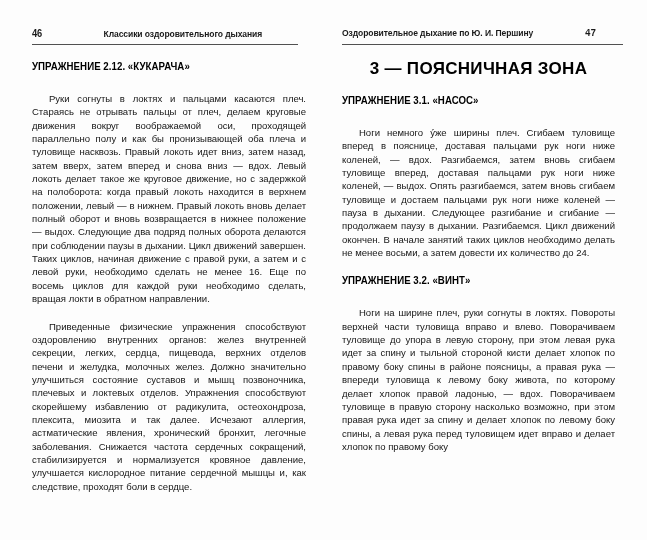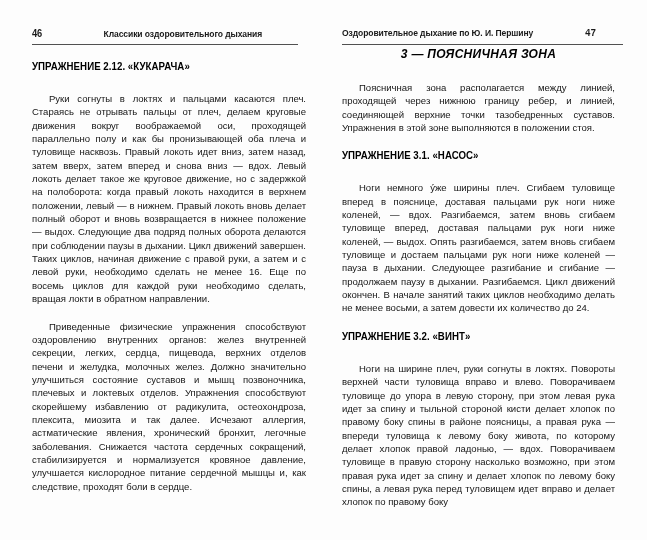--- a/index.html
+++ b/index.html
@@ -82,27 +82,26 @@
     font-size: 10.2px;
     font-weight: bold;
     letter-spacing: 0.05px;
     color: #000;
     margin: 16px 0 1px 0;
     transform: scaleX(0.95);
     transform-origin: left center;
     white-space: nowrap;
   }
   .sec-head {
-    font-size: 12px;
+    font-size: 17px;
     font-weight: bold;
     text-align: center;
     letter-spacing: 0.3px;
     color: #000;
-    margin: 2px 0 2px 0;
-    font-style: italic;
+    margin: 14px 0 2px 0;
   }
 
   
   p.bt {
     font-size: 9.55px;
     line-height: 13.35px;
     text-align: justify;
     text-align-last: left;
     text-indent: 17px;
     margin: 7px 0 0 0;
@@ -145,21 +144,20 @@
     <div class="runhead rh-right">
       <span class="runhead-title">Оздоровительное дыхание по Ю. И. Першину</span>
       <span class="runhead-folio">47</span>
     </div>
     <hr class="rule rule-right">
 
     <div class="col">
 
       <div class="sec-head">3 — ПОЯСНИЧНАЯ ЗОНА</div>
 
-      <p class="bt tight">Поясничная зона располагается между линией, проходящей через нижнюю границу ребер, и линией, соединяющей верхние точки тазобедренных суставов. Упражнения в этой зоне выполняются в положении стоя.</p>
 
       <div class="ex-head">УПРАЖНЕНИЕ 3.1. «НАСОС»</div>
 
       <p class="bt tight">Ноги немного ýже ширины плеч. Сгибаем туловище вперед в пояснице, доставая пальцами рук ноги ниже коленей, — вдох. Разгибаемся, затем вновь сгибаем туловище вперед, доставая пальцами рук ноги ниже коленей, — выдох. Опять разгибаемся, затем вновь сгибаем туловище и достаем пальцами рук ноги ниже коленей — пауза в дыхании. Следующее разгибание и сгибание — продолжаем паузу в дыхании. Разгибаемся. Цикл движений окончен. В начале занятий таких циклов необходимо делать не менее восьми, а затем довести их количество до 24.</p>
 
       <div class="ex-head">УПРАЖНЕНИЕ 3.2. «ВИНТ»</div>
 
       <p class="bt tight">Ноги на ширине плеч, руки согнуты в локтях. Повороты верхней части туловища вправо и влево. Поворачиваем туловище до упора в левую сторону, при этом левая рука идет за спину и тыльной стороной кисти делает хлопок по правому боку спины в районе поясницы, а правая рука — впереди туловища к левому боку живота, по которому делает хлопок правой ладонью, — вдох. Поворачиваем туловище в правую сторону насколько возможно, при этом правая рука идет за спину и делает хлопок по левому боку спины, а левая рука перед туловищем идет вправо и делает хлопок по правому боку</p>
 
     </div>

